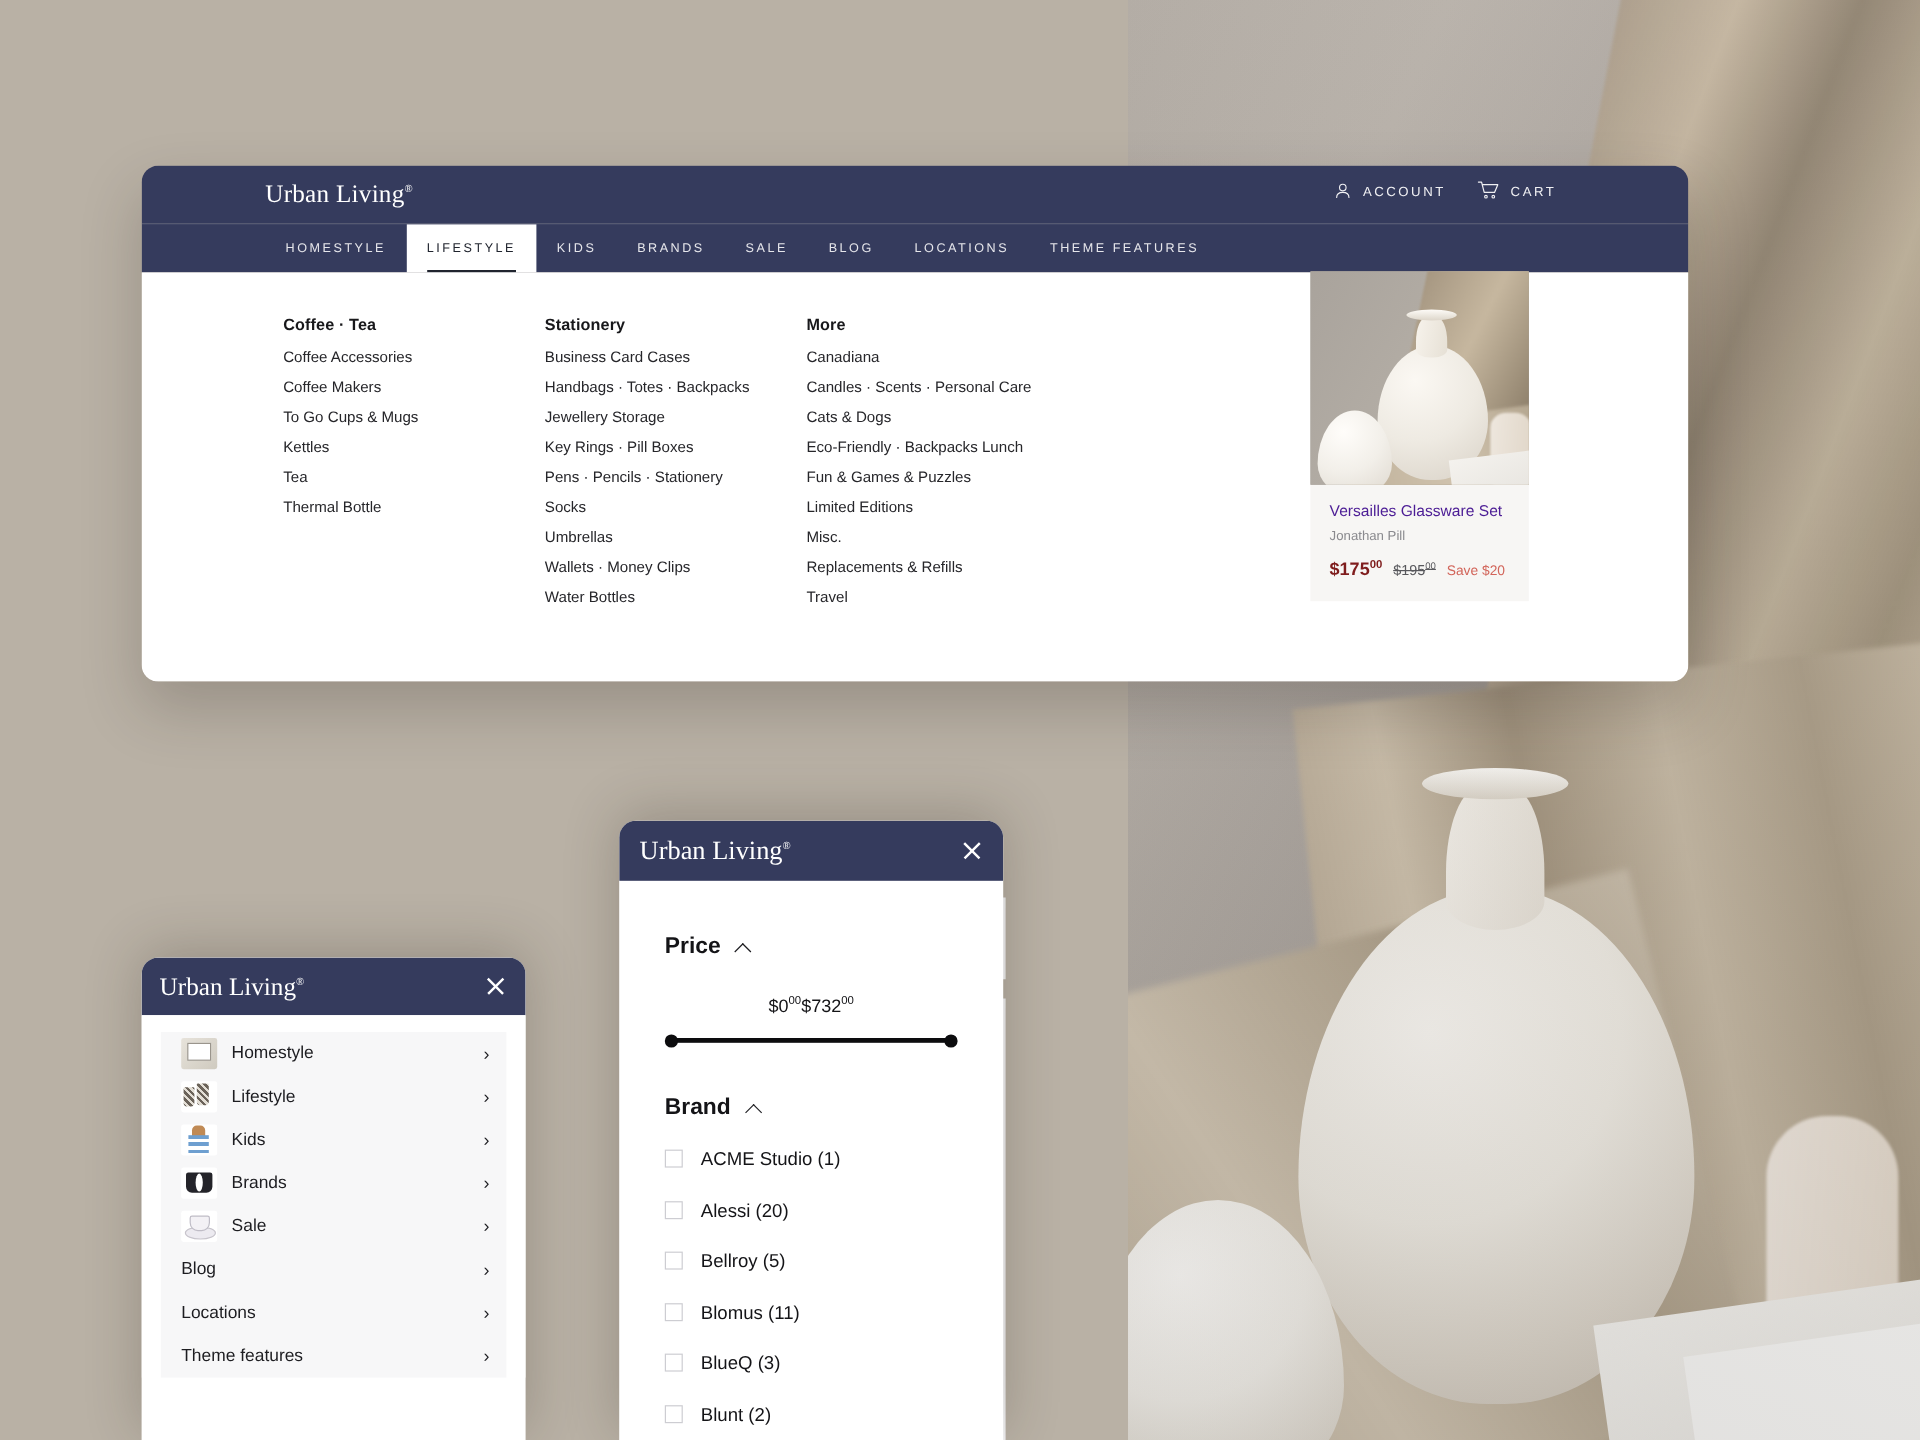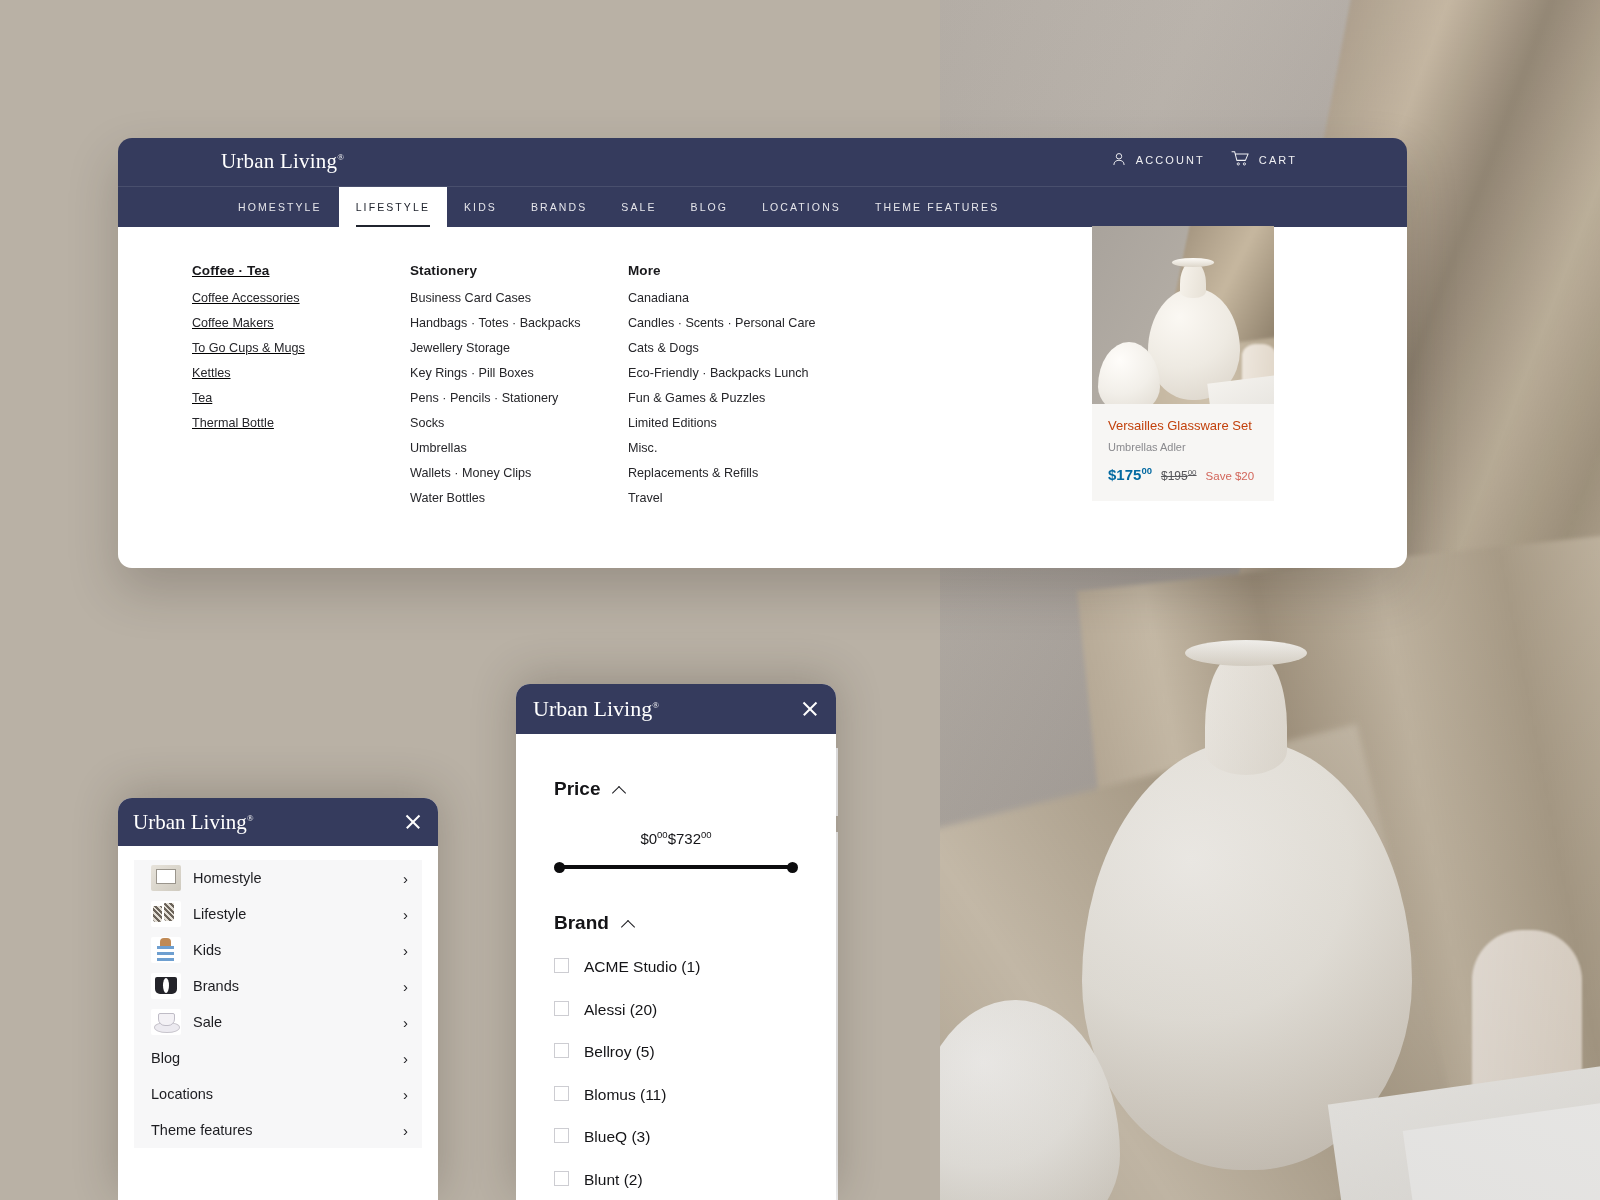--- a/index.html
+++ b/index.html
@@ -120,21 +120,21 @@
   }
   .nav-tab.active { background:#fff; color:#20242e; }
   .nav-tab.active::after {
     content:""; position:absolute; left:17px; right:17px; bottom:0; height:2px; background:#20242e;
   }
 
   .mega {
     background:#fff; padding: 36px 0 52px 0; display:flex; position:relative; min-height:330px;
   }
   .mega-col { padding-left:0; }
-  .mega-col:nth-child(1) { margin-left:74px; width:218px;text-decoration:underline; }
+  .mega-col:nth-child(1) { margin-left:118px; width:218px; }
   .mega-col:nth-child(2) { width:218px; }
   .mega-col:nth-child(3) { width:218px; }
   .mega-col:nth-child(4) { width:218px; }
   .col-title { font-size:13.5px; font-weight:bold; color:#18181b; margin-bottom:13px; letter-spacing:.1px; }
   .col-link { font-size:12.6px; color:#26262a; margin-bottom:10.5px; line-height:1.15; }
 
   .promo { position:absolute; left:974px; top:-1px; width:182px; }
   .promo-img {
     width:182px; height:178px; overflow:hidden; position:relative; background:#a8a29a;
   }
@@ -150,24 +150,24 @@
   .promo-img .p-lip { position:absolute; left:80px; top:32px; width:42px; height:9px;
      background:linear-gradient(180deg,#fdfbf7,#ddd6ca); border-radius:50%; }
   .promo-img .p-vase2 { position:absolute; left:6px; top:116px; width:62px; height:72px;
      background:radial-gradient(circle at 35% 25%,#fffdfa,#f2efe9 50%,#ddd7cd); border-radius:50% 50% 50% 50%/62% 62% 38% 38%; }
   .promo-img .p-book { position:absolute; left:118px; top:152px; width:90px; height:50px;
      background:linear-gradient(160deg,#f4f2ee,#e2dfd9); transform:rotate(-7deg); }
   .promo-img .p-candle { position:absolute; left:150px; top:118px; width:34px; height:60px;
      background:linear-gradient(95deg,#eee7de,#e0d6c8); border-radius:40% 40% 12% 12%/20% 20% 8% 8%; filter:blur(.8px); }
 
   .promo-body { background:#f7f6f4; padding:14px 16px 18px 16px; }
-  .promo-title { font-size:13px; color:#c2410c; margin-bottom:8px; }
+  .promo-title { font-size:13px; color:#4c1d95; margin-bottom:8px; }
   .promo-vendor { font-size:11px; color:#8a8a8e; margin-bottom:12px; }
   .promo-prices { display:flex; align-items:baseline; gap:9px; }
-  .price-main { font-size:15px; font-weight:bold; color:#0369a1; }
+  .price-main { font-size:15px; font-weight:bold; color:#7f1d1d; }
   .price-main sup { font-size:9.5px; }
   .price-old { font-size:12px; color:#58585c; text-decoration: line-through; }
   .price-old sup { font-size:8px; }
   .price-save { font-size:11.5px; color:#d2655a; }
 
   
   #mobile-menu {
     position:absolute; left:118px; top:798px; width:320px; height:402px;
     border-radius:14px 14px 0 0; overflow:hidden;
     box-shadow: 0 -6px 46px rgba(40,34,26,.24);
@@ -366,21 +366,21 @@
         <div class="p-drape2"></div>
         <div class="p-candle"></div>
         <div class="p-vase"></div>
         <div class="p-neck"></div>
         <div class="p-lip"></div>
         <div class="p-vase2"></div>
         <div class="p-book"></div>
       </div>
       <div class="promo-body">
         <div class="promo-title">Versailles Glassware Set</div>
-        <div class="promo-vendor">Umbrellas Adler</div>
+        <div class="promo-vendor">Jonathan Pill</div>
         <div class="promo-prices">
           <span class="price-main"><span>$175</span><sup>00</sup></span>
           <span class="price-old"><span>$195</span><sup>00</sup></span>
           <span class="price-save">Save $20</span>
         </div>
       </div>
     </div>
 
   </div>
 </div>

